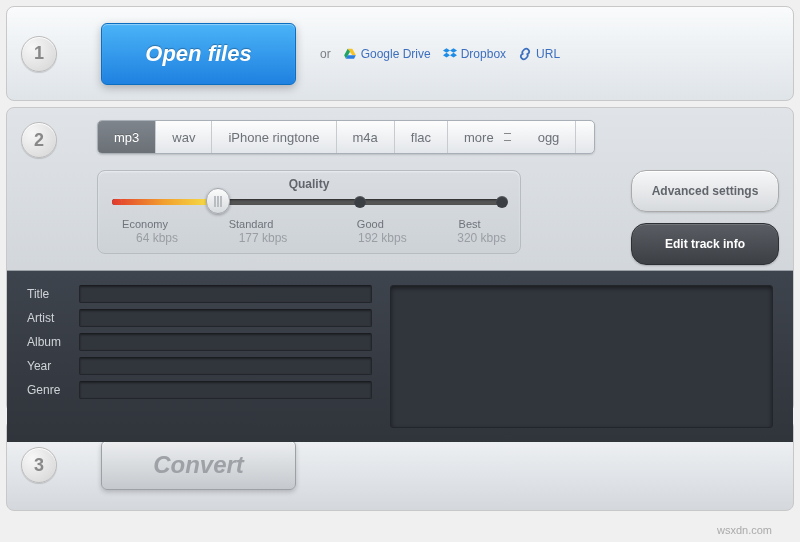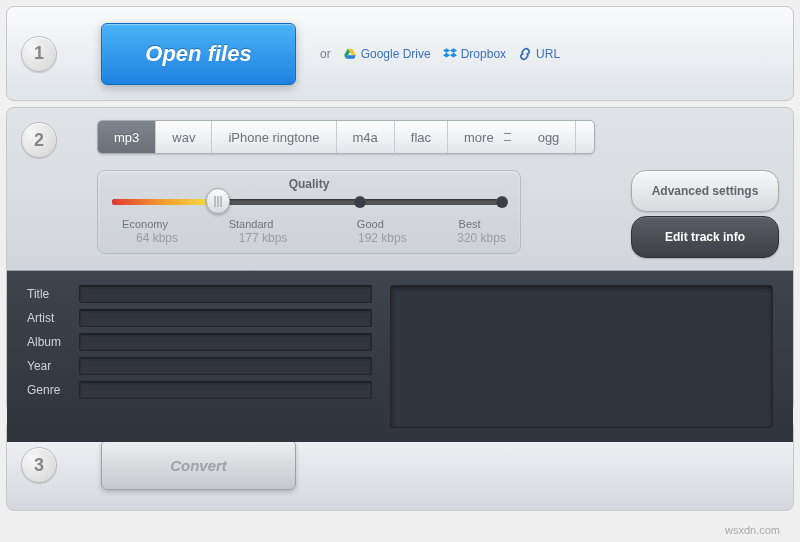--- a/index.html
+++ b/index.html
@@ -77,34 +77,34 @@
 .thumb::before { content:"";width:2px;height:11px;background:#b9bcc0;box-shadow:-3px 0 #b9bcc0,3px 0 #b9bcc0;}
 .q-labels{display:flex;justify-content:space-between;margin-top:12px;}
 .q-label{font-size:11px;color:#6f737a;text-align:center;line-height:1.3;}
 .q-label .sub{font-size:12px;color:#9a9ea4;display:block;margin-left:24px;}
 .side-btn {
   position:absolute;right:14px;width:148px;height:42px;border-radius:15px;
   font-size:12px;font-weight:bold;cursor:pointer;border:1px solid #aaa;
   display:flex;align-items:center;justify-content:center;
 }
 .adv { top:62px;background:linear-gradient(#f6f7f8,#d7dadd);color:#62666c; box-shadow:0 1px 2px rgba(0,0,0,.15), inset 0 1px 0 #fff;}
-.edit { top:108px;background:linear-gradient(#5a5e64,#3c4045);color:#fff;border-color:#2d3034;box-shadow:0 1px 2px rgba(0,0,0,.2), inset 0 1px 0 rgba(255,255,255,.15);}
+.edit { top:115px;background:linear-gradient(#5a5e64,#3c4045);color:#fff;border-color:#2d3034;box-shadow:0 1px 2px rgba(0,0,0,.2), inset 0 1px 0 rgba(255,255,255,.15);}
 .tags-wrap { margin:16px -14px 0 -14px; background:linear-gradient(#3e444d,#30343b); height:172px; padding:14px 20px; display:flex; gap:18px; border-top:1px solid #9aa0a6;}
 .tags-left{flex:0 0 345px;}
 .tag-row{display:flex;align-items:center;margin-bottom:6px;}
 .tag-row label{width:52px;font-size:12px;color:#cfd3d8;}
 .tag-row .tin{flex:1;height:18px;background:#31353c;border:1px solid #22252a;border-top-color:#1a1c20;border-radius:2px;box-shadow:inset 0 1px 2px rgba(0,0,0,.4);}
 .art-box{flex:1;background:#31353c;border:1px solid #22252a;border-radius:3px;box-shadow:inset 0 2px 4px rgba(0,0,0,.5);}
 .convert-btn {
   width:195px;height:50px;border-radius:6px;border:1px solid #9da1a6;
   background:linear-gradient(#eceef0,#c5c9cd);color:#9ea2a7;
-  font-size:15px;font-weight:bold;font-style:italic;cursor:pointer;
+  font-size:24px;font-weight:bold;font-style:italic;cursor:pointer;
   box-shadow:0 2px 5px rgba(0,0,0,.2), inset 0 1px 0 #fff;
 }
-.watermark{position:fixed;bottom:6px;right:20px;font-size:11px;color:#aaa;margin-left:20px;}
+.watermark{position:fixed;bottom:6px;right:28px;font-size:11px;color:#aaa;margin-left:20px;}
 </style>
 </head>
 <body>
 
 <div class="panel panel-1">
   <div class="step-badge">1</div>
   <button class="open-btn">Open files</button>
   <div class="open-alt">
     <span>or</span>
     <span class="alt-link">

